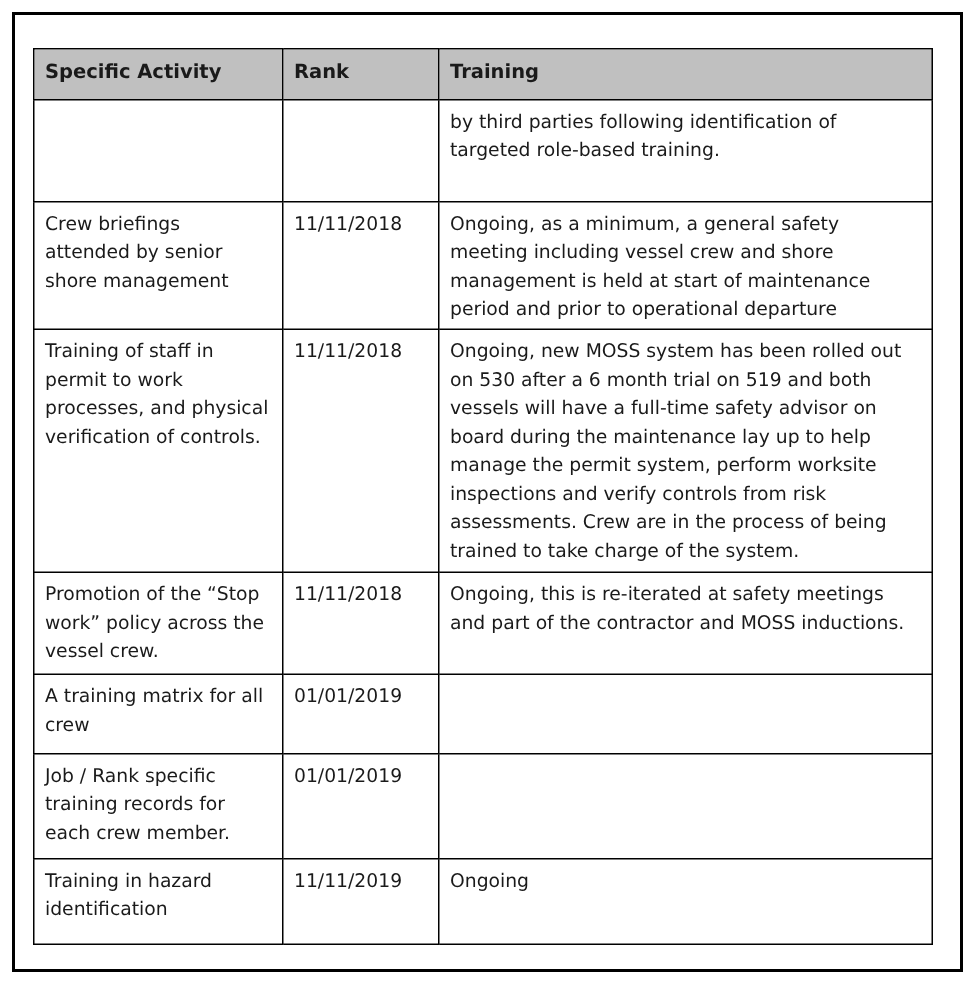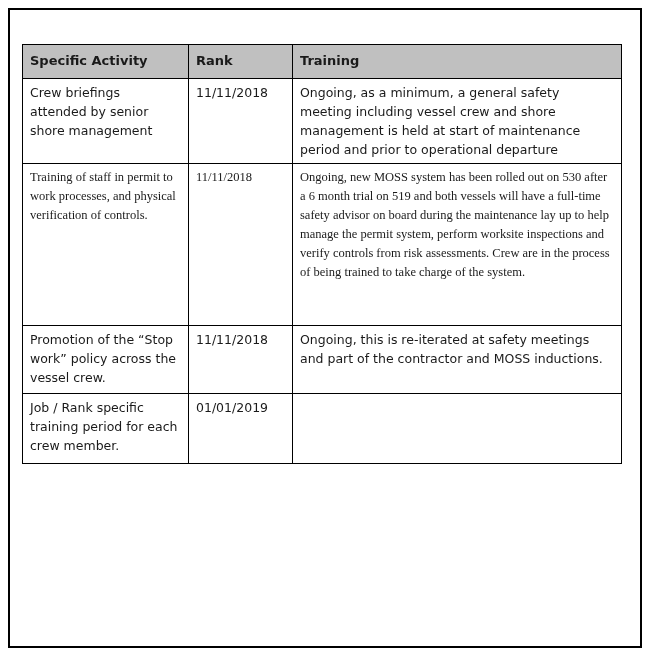--- a/index.html
+++ b/index.html
@@ -20,21 +20,21 @@
     position: absolute;
     left: 8px;
     top: 8px;
     width: 630px;
     height: 636px;
     border: 2px solid #000000;
   }
   table.activity-table {
     position: absolute;
     left: 22px;
-    top: 44px;
+    top: 32px;
     width: 599px;
     border-collapse: collapse;
     table-layout: fixed;
     font-size: 12.5px;
     line-height: 19px;
   }
   table.activity-table th,
   table.activity-table td {
     border: 1px solid #000000;
     vertical-align: top;
@@ -45,21 +45,21 @@
   table.activity-table th {
     background: #c0c0c0;
     font-weight: bold;
     font-size: 13px;
     padding-top: 6px;
     padding-bottom: 6px;
     height: 21px;
   }
   tr.row-0 { height: 68px; }
   tr.row-1 { height: 69px; }
-  tr.row-2 { height: 162px; font-family: Liberation Serif, serif; }
+  tr.row-2 { height: 162px; }
   tr.row-3 { height: 68px; padding-left: 42px; }
   tr.row-4 { height: 53px; }
   tr.row-5 { height: 70px; }
   tr.row-6 { height: 57px; }
 </style>
 </head>
 <body>
 
 <div class="page">
   <div class="page-border"></div>
@@ -71,35 +71,50 @@
       <col style="width:329px">
     </colgroup>
     <thead>
       <tr>
         <th>Specific Activity</th>
         <th>Rank</th>
         <th>Training</th>
       </tr>
     </thead>
     <tbody>
+      <tr class="row-0">
+        <td></td>
+        <td></td>
+        <td>by third parties following identification of targeted role-based training.</td>
+      </tr>
       <tr class="row-1">
         <td>Crew briefings attended by senior shore management</td>
         <td>11/11/2018</td>
         <td>Ongoing, as a minimum, a general safety meeting including vessel crew and shore management is held at start of maintenance period and prior to operational departure</td>
       </tr>
       <tr class="row-2">
         <td>Training of staff in permit to work processes, and physical verification of controls.</td>
         <td>11/11/2018</td>
         <td>Ongoing, new MOSS system has been rolled out on 530 after a 6 month trial on 519 and both vessels will have a full-time safety advisor on board during the maintenance lay up to help manage the permit system, perform worksite inspections and verify controls from risk assessments. Crew are in the process of being trained to take charge of the system.</td>
       </tr>
       <tr class="row-3">
         <td>Promotion of the “Stop work” policy across the vessel crew.</td>
         <td>11/11/2018</td>
         <td>Ongoing, this is re-iterated at safety meetings and part of the contractor and MOSS inductions.</td>
       </tr>
-      <tr class="row-5">
-        <td>Job / Rank specific training period for each crew member.</td>
+      <tr class="row-4">
+        <td>A training matrix for all crew</td>
         <td>01/01/2019</td>
         <td></td>
+      </tr>
+      <tr class="row-5">
+        <td>Job / Rank specific training records for each crew member.</td>
+        <td>01/01/2019</td>
+        <td></td>
+      </tr>
+      <tr class="row-6">
+        <td>Training in hazard identification</td>
+        <td>11/11/2019</td>
+        <td>Ongoing</td>
       </tr>
     </tbody>
   </table>
 </div>
 
 </body></html>

